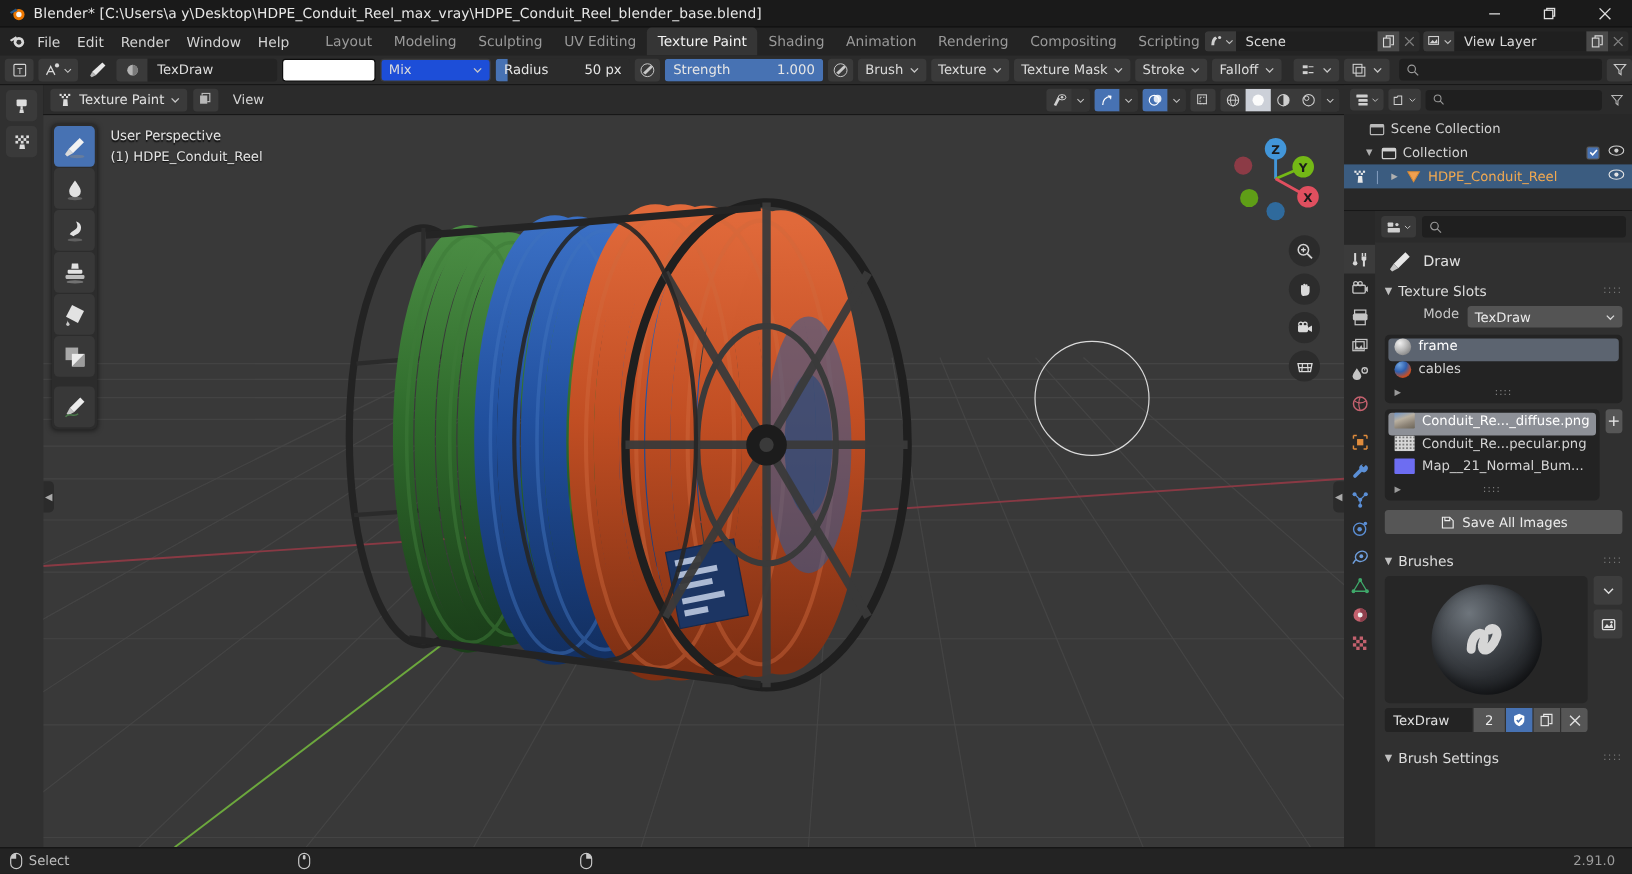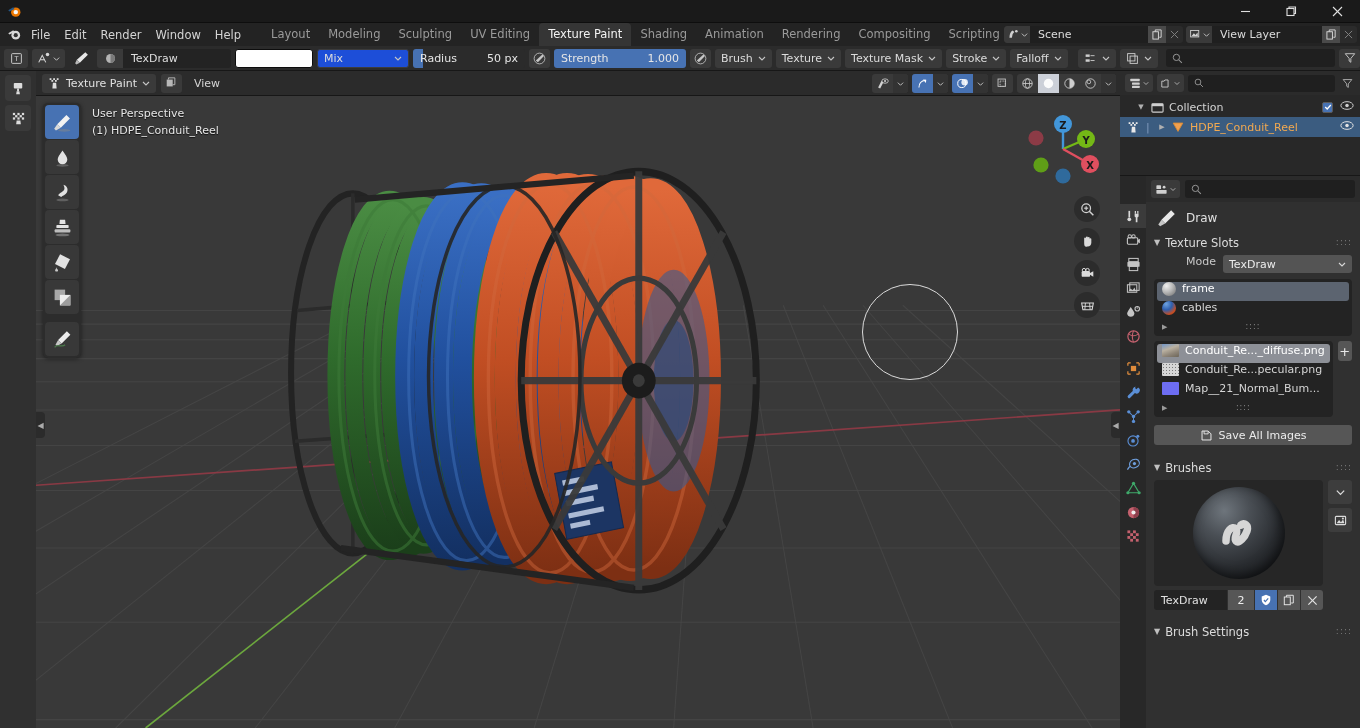--- a/index.html
+++ b/index.html
@@ -253,20 +253,21 @@
 <body>
 
 <div class="app">
 
   <div class="titlebar">
     <svg class="blender-logo" viewBox="0 0 24 24">
       <circle cx="14" cy="13" r="7.5" fill="#ea7600"></circle>
       <circle cx="14" cy="13" r="3.6" fill="#f7f7f7"></circle>
       <path d="M2 10 L10 5 L12 8 L4 12 Z" fill="#265787"></path>
     </svg>
+    <span class="title-text">Blender* [C:\Users\a y\Desktop\HDPE_Conduit_Reel_max_vray\HDPE_Conduit_Reel_blender_base.blend]</span>
     <div class="win-btns">
       <div class="win-btn">
         <svg width="11" height="11" viewBox="0 0 11 11">
             <line x1="1" y1="5.5" x2="10" y2="5.5" stroke="#e0e0e0" stroke-width="1.1"></line>
           </svg>
       </div>
       <div class="win-btn">
         <svg width="11" height="11" viewBox="0 0 11 11">
           <rect x="1" y="2.5" width="7" height="7" fill="none" stroke="#e0e0e0" stroke-width="1.1"></rect>
           <path d="M3 2.5 V1 H9.5 V7.5 H8" fill="none" stroke="#e0e0e0" stroke-width="1.1"></path>
@@ -908,20 +909,30 @@
               <line x1="8.6" y1="8.6" x2="12.5" y2="12.5" stroke="#9a9a9a" stroke-width="1.3"></line>
             </svg>
           </div>
           <div style="width:16px;display:flex;justify-content:center;">
             <svg width="11" height="11" viewBox="0 0 14 14">
               <path d="M1.5 2 H12.5 L8 7.5 V12 L6 10.5 V7.5 Z" fill="none" stroke="#b8b8b8" stroke-width="1.1"></path>
             </svg>
           </div>
         </div>
         <div class="ol-body">
+          <div class="ol-row">
+            <span class="ol-indent" style="width:18px;"></span>
+            <span class="ol-icon">
+              <svg width="13" height="13" viewBox="0 0 14 14">
+                <rect x="1" y="3" width="12" height="9" rx="1" fill="none" stroke="#b9b9b9" stroke-width="1.1"></rect>
+                <rect x="1" y="3" width="12" height="2.6" fill="#b9b9b9"></rect>
+              </svg>
+            </span>
+            <span class="ol-label">Scene Collection</span>
+          </div>
           <div class="ol-row">
             <span class="ol-indent" style="width:14px;"></span>
             <span class="ol-tri">▼</span>
             <span class="ol-icon">
               <svg width="13" height="13" viewBox="0 0 14 14">
                 <rect x="1" y="3" width="12" height="9" rx="1" fill="none" stroke="#cfcfcf" stroke-width="1.2"></rect>
                 <rect x="1" y="3" width="12" height="2.6" fill="#cfcfcf"></rect>
               </svg>
             </span>
             <span class="ol-label">Collection</span>
@@ -1242,14 +1253,36 @@
               <span>Brush Settings</span>
               <span class="grip">::::</span>
             </div>
 
           </div>
         </div>
       </div>
     </div>
   </div>
 
+  <div class="statusbar">
+    <div class="sb-item">
+      <svg width="11" height="15" viewBox="0 0 12 16">
+        <rect x="1" y="1" width="10" height="14" rx="5" fill="none" stroke="#c8c8c8" stroke-width="1.1"></rect>
+        <path d="M1 6 V6 A5 5 0 0 1 6 1 V6 Z" fill="#c8c8c8"></path>
+      </svg>
+      <span>Select</span>
+    </div>
+    <div class="sb-item sb-mid">
+      <svg width="11" height="15" viewBox="0 0 12 16">
+        <rect x="1" y="1" width="10" height="14" rx="5" fill="none" stroke="#c8c8c8" stroke-width="1.1"></rect>
+        <rect x="4.8" y="2.6" width="2.4" height="4" rx="1.2" fill="#c8c8c8"></rect>
+      </svg>
+    </div>
+    <div class="sb-item sb-mid2">
+      <svg width="11" height="15" viewBox="0 0 12 16">
+        <rect x="1" y="1" width="10" height="14" rx="5" fill="none" stroke="#c8c8c8" stroke-width="1.1"></rect>
+        <path d="M11 6 V6 A5 5 0 0 0 6 1 V6 Z" fill="#c8c8c8"></path>
+      </svg>
+    </div>
+    <span class="sb-version">2.91.0</span>
+  </div>
 
 </div>
 
 </body></html>

